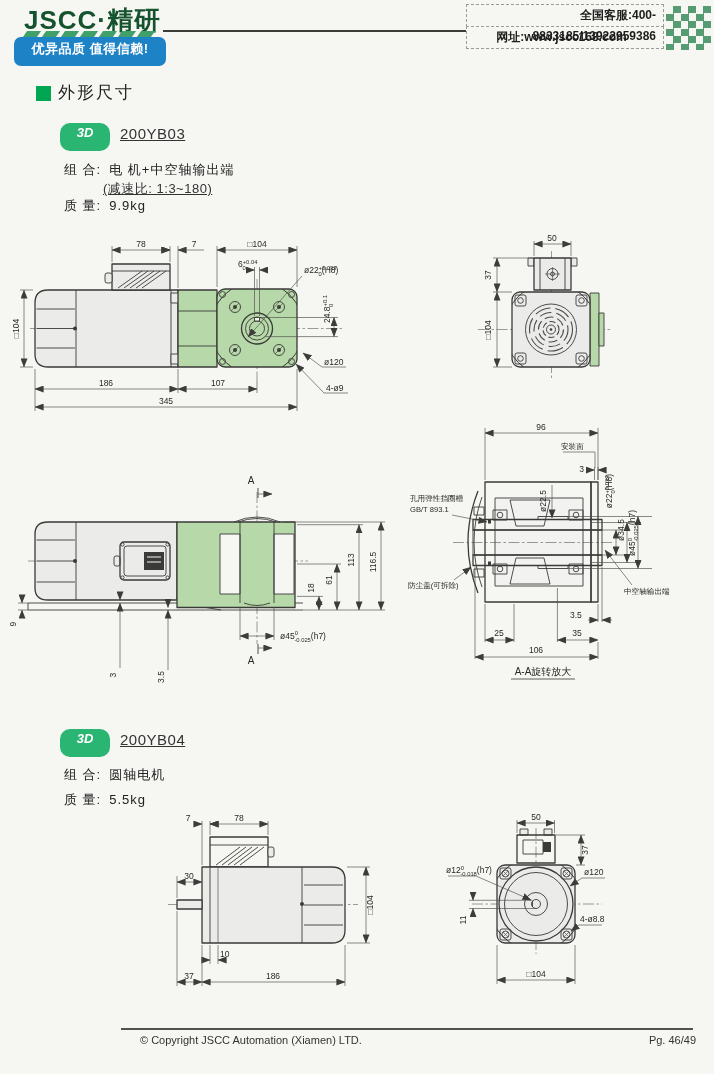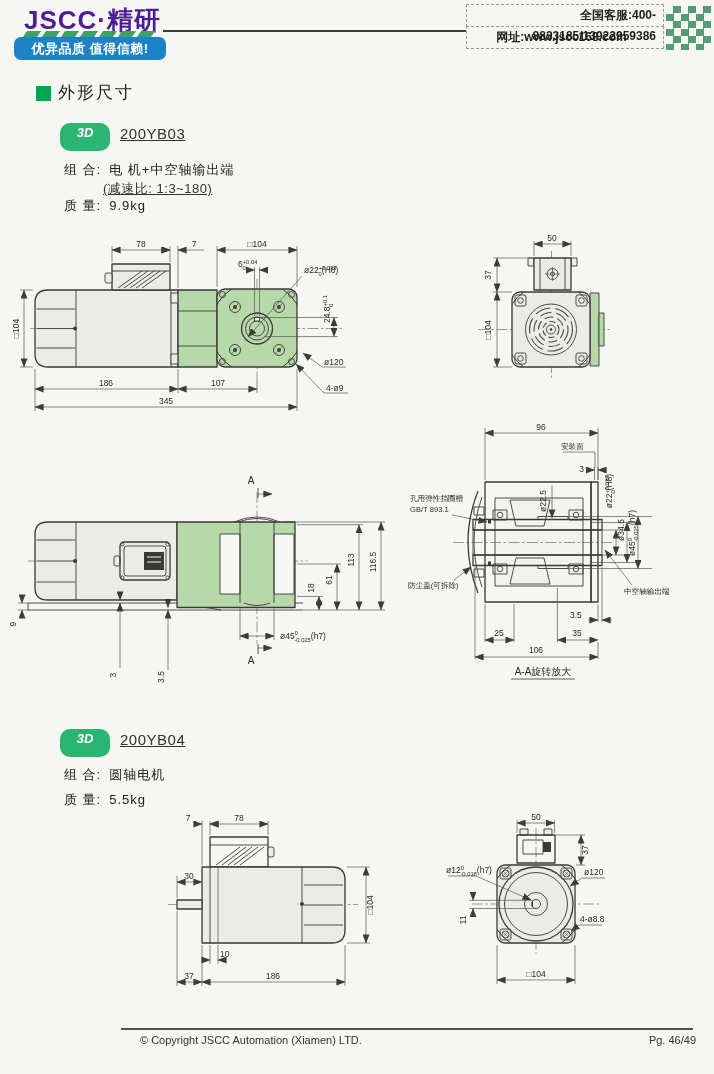--- a/index.html
+++ b/index.html
@@ -1,24 +1,24 @@
 <!DOCTYPE html>
 <html><head>
 <meta charset="utf-8">
 <style>
   html,body{margin:0;padding:0;background:#dcdcda;}
   .page{position:relative;width:714px;height:1074px;background:#f6f6f3;overflow:hidden;
         font-family:"Liberation Sans","DejaVu Sans",sans-serif;color:#222;}
   .abs{position:absolute;}
   
-  .logo{left:24px;top:3px;font-size:26px;font-weight:800;color:#4c1d95;letter-spacing:1px;}
+  .logo{left:24px;top:3px;font-size:26px;font-weight:800;color:#14532d;letter-spacing:1px;}
   .dashes{left:25px;top:31px;display:flex;gap:5px;}
   .dashes span{width:14px;height:6px;background:#3fa169;transform:skewX(-35deg);}
   .rule{left:163px;top:30px;width:303px;height:2px;background:#3b3b39;}
-  .banner{left:14px;top:37px;width:152px;height:23px;background:#1d82c6;border-radius:7px;
+  .banner{left:14px;top:37px;width:152px;height:29px;background:#1d82c6;border-radius:7px;
           color:#fff;font-weight:700;font-size:13px;text-align:center;line-height:23px;letter-spacing:.5px;}
   .contact{left:466px;top:4px;width:198px;}
   .contact .row{border:1px dashed #9b9b9b;height:21px;line-height:21px;text-align:right;
           padding-right:7px;font-size:12px;font-weight:700;color:#1d1d1b;background:#f6f6f3;}
   .contact .row + .row{margin-top:-1px;text-align:center;}
   .checker{left:666px;top:6px;width:45px;height:44px;
           background:repeating-conic-gradient(#579b72 0% 25%, transparent 0% 50%);background-size:15px 15px;}
   
   .sq{left:36px;top:86px;width:15px;height:15px;background:#00a651;}
   .stitle{left:58px;top:81px;font-size:17px;color:#1f1f1d;letter-spacing:2px;}

